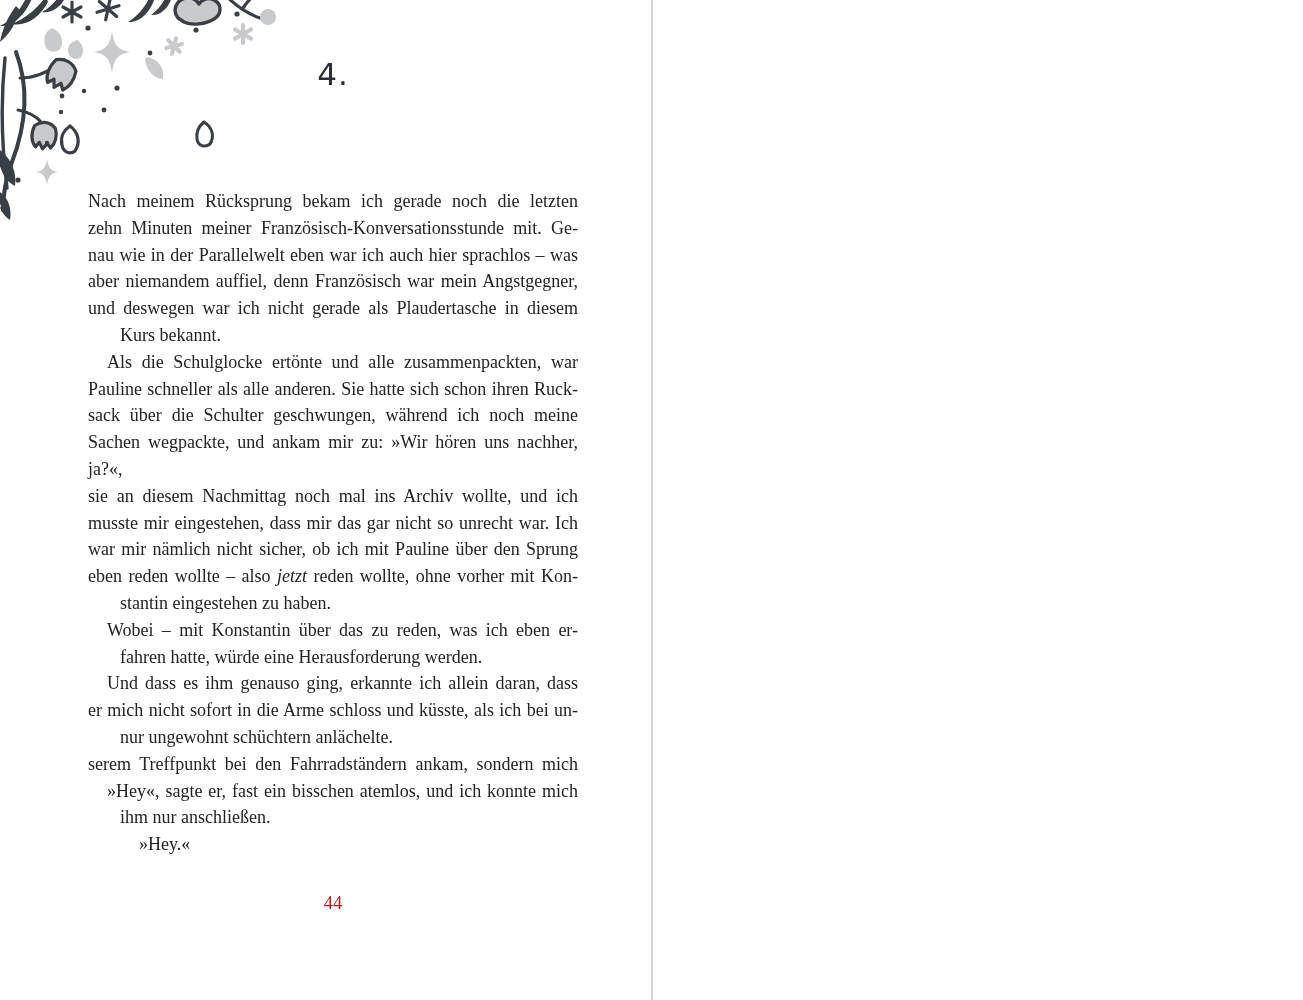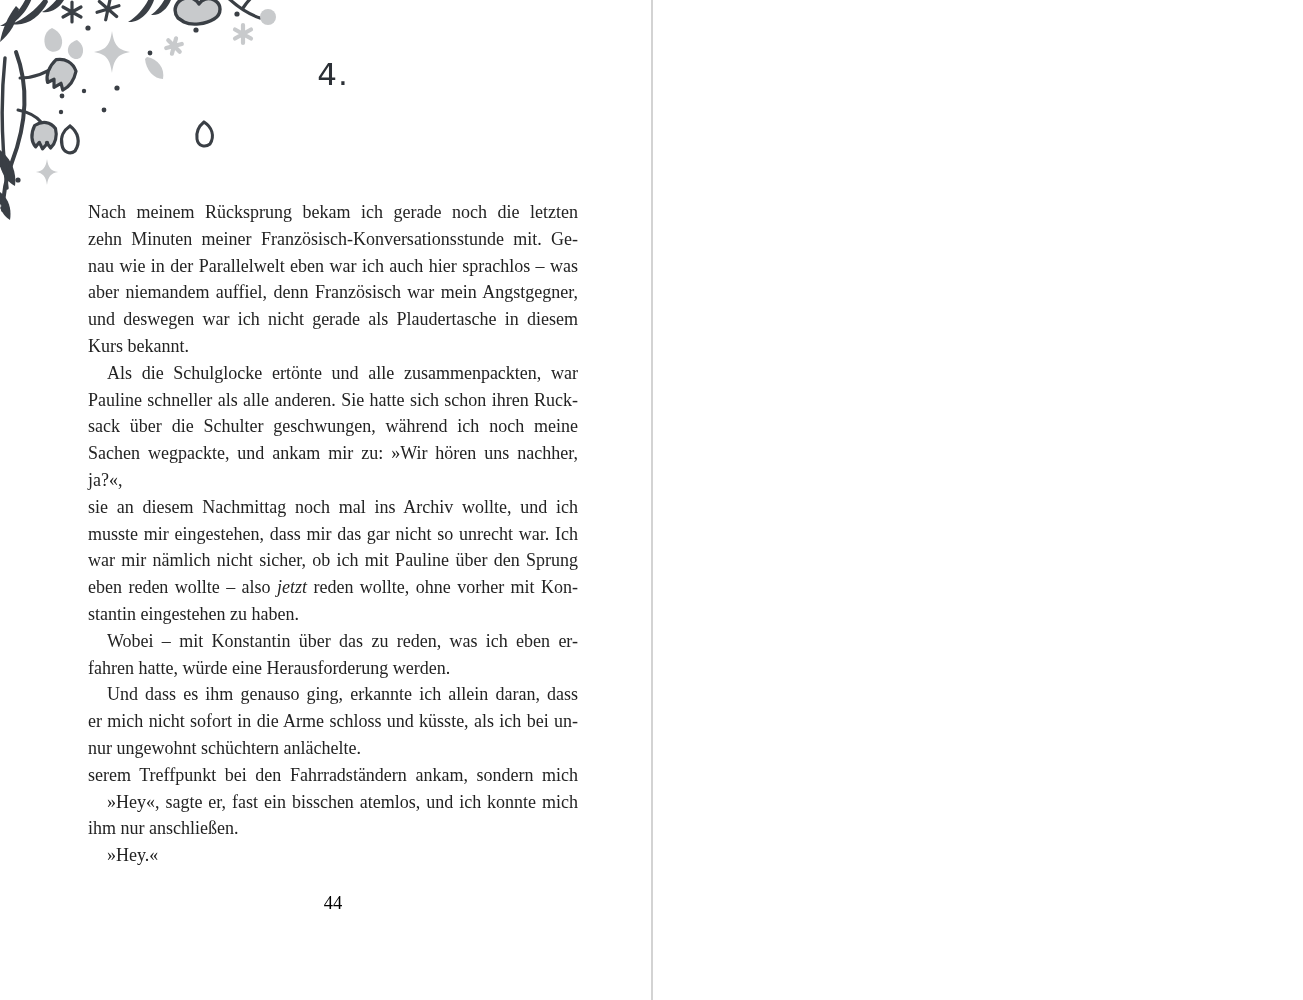--- a/index.html
+++ b/index.html
@@ -19,32 +19,32 @@
     background:#d3d3d3;
   }
   .ornament{position:absolute;left:0;top:0;}
   .chapter{
     position:absolute;left:88px;top:56px;width:490px;
     text-align:center;
     font-family:"DejaVu Sans",sans-serif;
     font-size:31px;color:#2c3036;letter-spacing:1px;
   }
   .text-col{position:absolute;width:490px;}
-  .col-left{left:88px;top:199px;}
+  .col-left{left:88px;top:188px;}
   .line{
     font-size:18px;
     line-height:26.8px;
     text-align:justify;
     text-align-last:justify;
   }
-  .line.last{text-align-last:left;}
+  .line.last{text-align-last:left;margin-left:32px;}
   .line.indent{text-indent:19px;}
   .pagenum{
     position:absolute;top:893px;width:490px;text-align:center;
-    font-size:18.5px;color:#000000;
+    font-size:18.5px;color:#b91c1c;
   }
   .pagenum-left{left:88px;}
 </style>
 </head>
 <body>
 
 <div class="divider"></div>
 
 <div class="page page-left">
 

